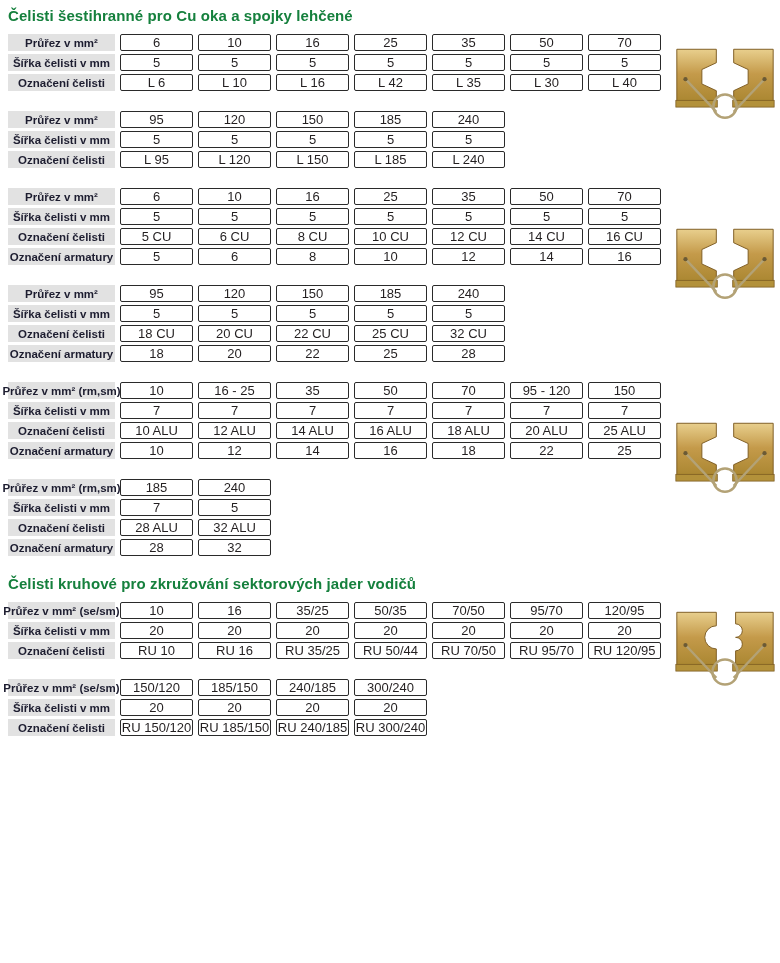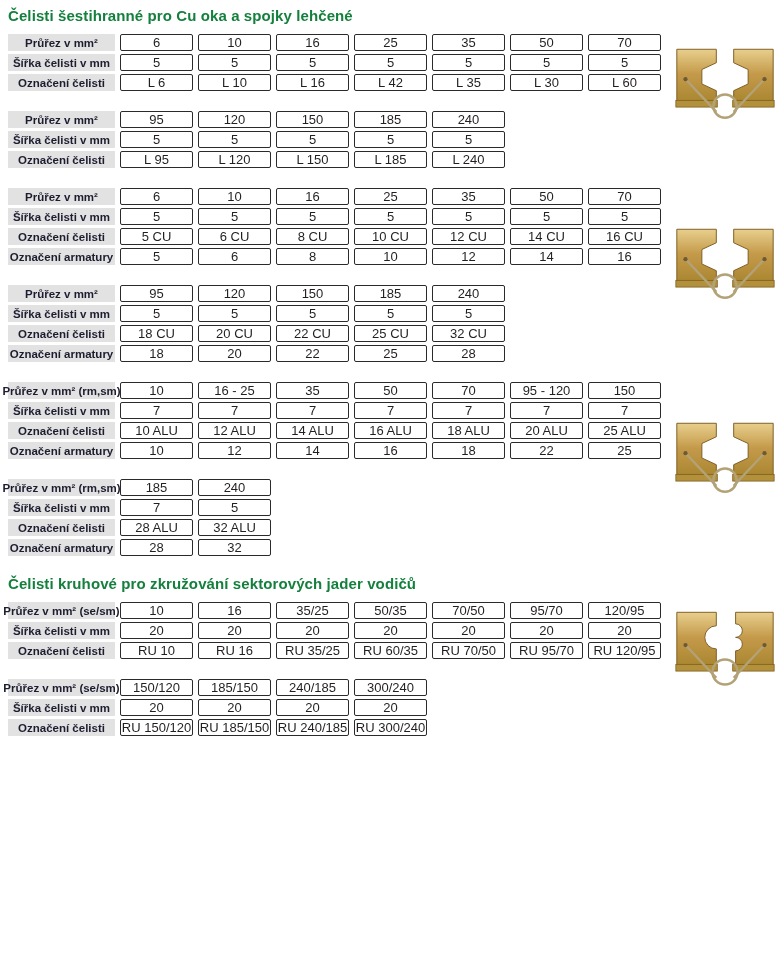--- a/index.html
+++ b/index.html
@@ -95,21 +95,21 @@
           <div class="value-cell">5</div>
         </div>
         <div class="trow">
           <div class="label-cell">Označení čelisti</div>
           <div class="value-cell">L 6</div>
           <div class="value-cell">L 10</div>
           <div class="value-cell">L 16</div>
           <div class="value-cell">L 42</div>
           <div class="value-cell">L 35</div>
           <div class="value-cell">L 30</div>
-          <div class="value-cell">L 60</div>
+          <div class="value-cell">L 40</div>
         </div>
       </div>
       <div class="jaw-table">
         <div class="trow">
           <div class="label-cell">Průřez v mm²</div>
           <div class="value-cell">95</div>
           <div class="value-cell">120</div>
           <div class="value-cell">150</div>
           <div class="value-cell">185</div>
           <div class="value-cell">240</div>
@@ -357,21 +357,21 @@
           <div class="value-cell">20</div>
           <div class="value-cell">20</div>
           <div class="value-cell">20</div>
           <div class="value-cell">20</div>
         </div>
         <div class="trow">
           <div class="label-cell">Označení čelisti</div>
           <div class="value-cell">RU 10</div>
           <div class="value-cell">RU 16</div>
           <div class="value-cell">RU 35/25</div>
-          <div class="value-cell">RU 60/35</div>
+          <div class="value-cell">RU 50/44</div>
           <div class="value-cell">RU 70/50</div>
           <div class="value-cell">RU 95/70</div>
           <div class="value-cell">RU 120/95</div>
         </div>
       </div>
       <div class="jaw-table">
         <div class="trow">
           <div class="label-cell">Průřez v mm² (se/sm)</div>
           <div class="value-cell">150/120</div>
           <div class="value-cell">185/150</div>

